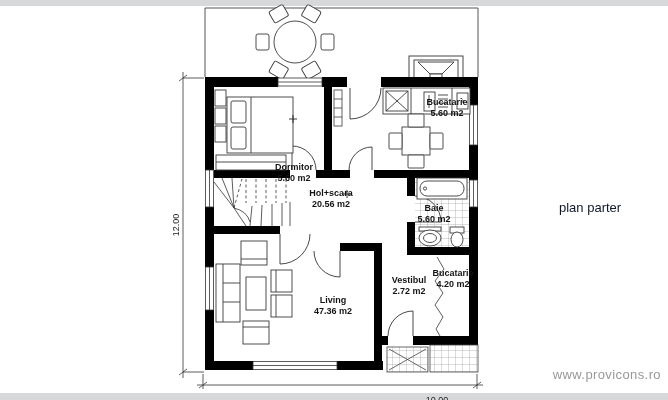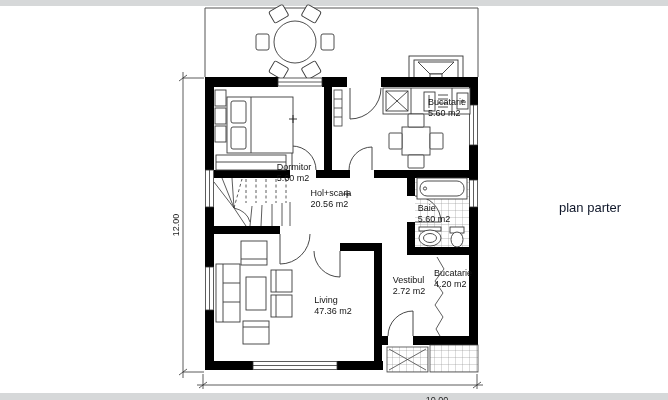--- a/index.html
+++ b/index.html
@@ -2,22 +2,22 @@
 <html><head>
 <meta charset="utf-8">
 <style>
   html,body{margin:0;padding:0;background:#fff;}
   #stage{position:relative;width:668px;height:400px;background:#ffffff;overflow:hidden;
          font-family:"Liberation Sans", sans-serif;}
   .edgebar{position:absolute;left:0;width:668px;background:#d6d8d9;}
   #topbar{top:0;height:6px;}
   #botbar{top:393px;height:7px;}
   #plan-svg{position:absolute;left:0;top:0;}
-  .room-label{position:absolute;transform:translateX(-50%);
-              font-size:9px;line-height:10.5px;color:#141414;white-space:nowrap;}
+  .room-label{position:absolute;transform:translateX(-50%);text-align:center;
+              font-size:9px;line-height:10.5px;color:#141414;white-space:nowrap;font-weight:bold;}
   .room-label span{display:block;}
   .dim-label{position:absolute;font-size:9px;color:#222;transform:translate(-50%,-50%);}
   #dim-height{transform:translate(-50%,-50%) rotate(-90deg);}
   #plan-title{position:absolute;left:559px;top:200px;font-size:13px;color:#0f172a;}
   #watermark{position:absolute;right:7px;top:367px;font-size:13px;color:#96989a;letter-spacing:.4px;}
 </style>
 </head>
 <body>
 
 <div id="stage">
@@ -272,13 +272,14 @@
   </div>
   <div class="room-label" style="left:453px;top:268px;">
     <span>Bucatarie</span>
     <span>4.20 m2</span>
   </div>
 
   <div id="dim-height" class="dim-label" style="left:176px;top:225px;">12.00</div>
   <div id="dim-width" class="dim-label" style="left:425px;top:400px;margin-left:12px;">10.00</div>
 
   <div id="plan-title">plan parter</div>
+  <div id="watermark">www.provicons.ro</div>
 </div>
 
 </body></html>

